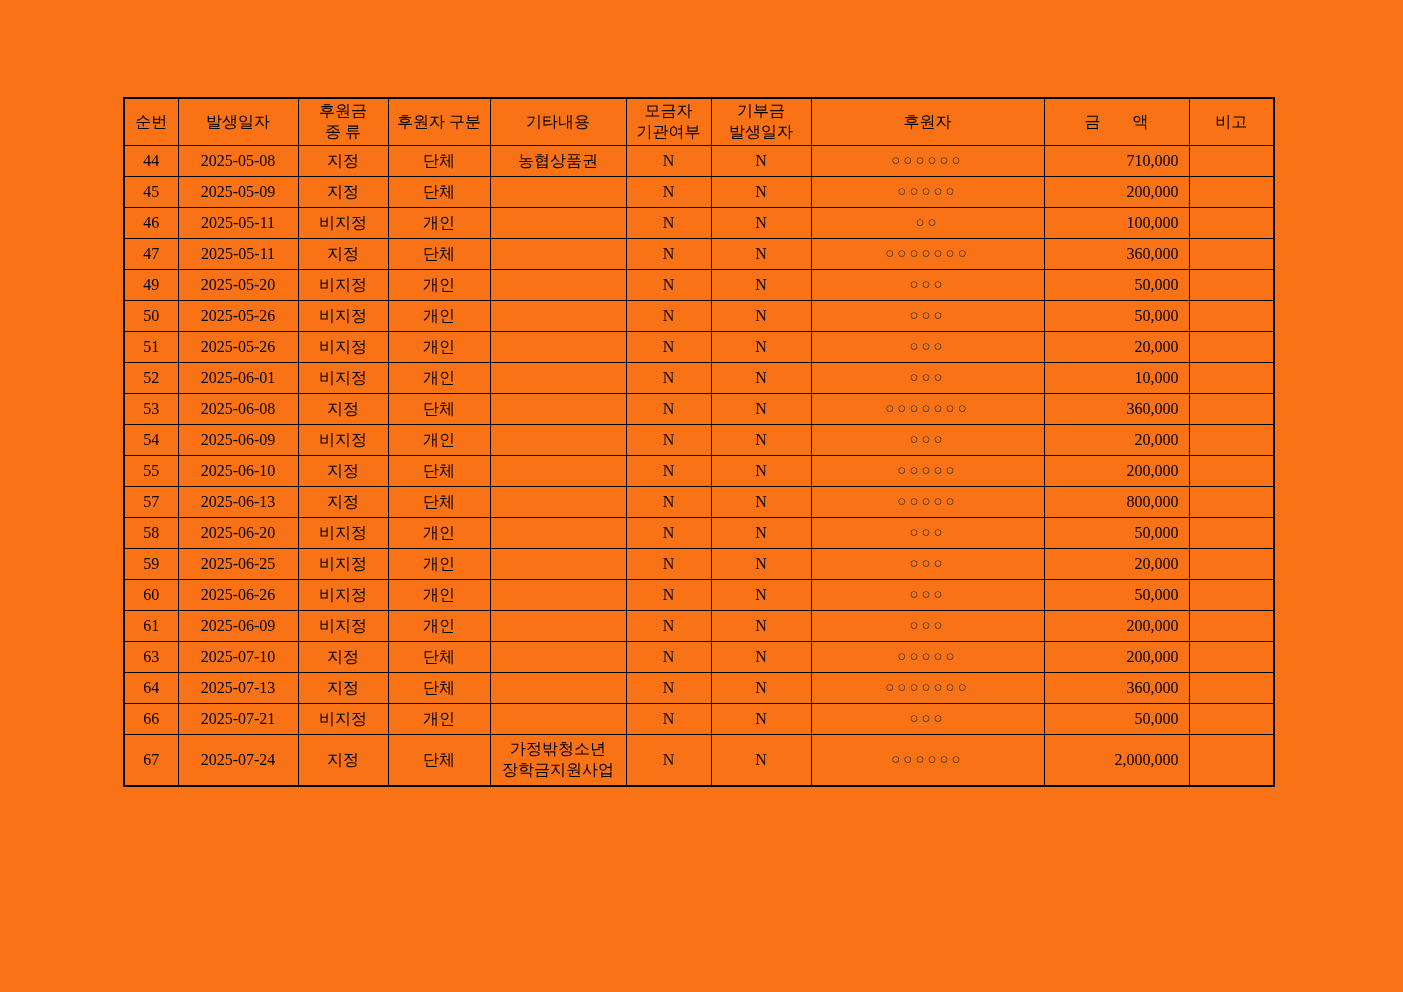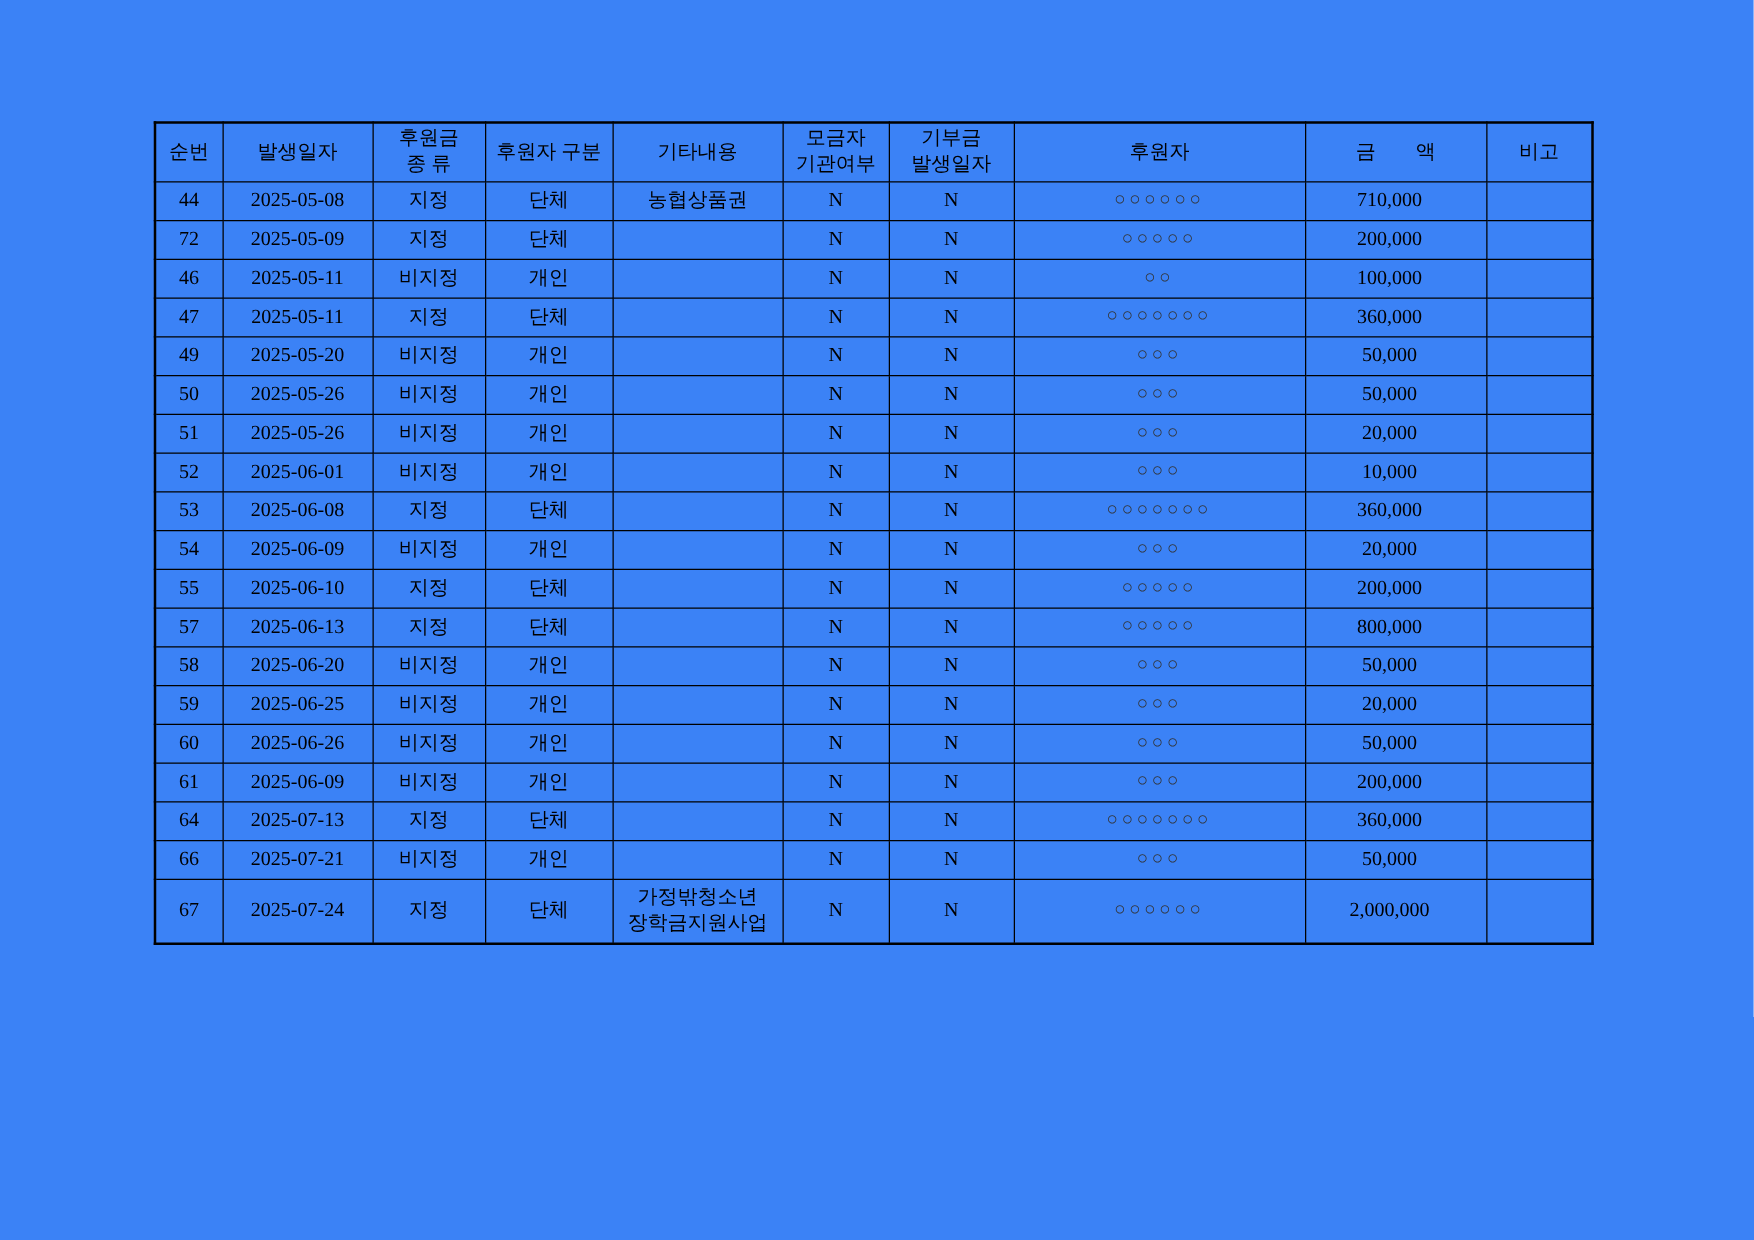--- a/index.html
+++ b/index.html
@@ -10,21 +10,21 @@
   body {
     width: 1403px;
     height: 992px;
     font-family: "Liberation Serif", "DejaVu Serif", serif;
     color: #000000;
   }
   .page {
     position: relative;
     width: 1403px;
     height: 992px;
-    background: #3b82f6;
+    background: #f97316;
     overflow: hidden;
     text-decoration: underline;
   }
   table.donation-table {
     position: absolute;
     left: 123px;
     top: 97px;
     width: 1150px;
     border-collapse: collapse;
     table-layout: fixed;
@@ -45,21 +45,21 @@
   .donation-table th {
     height: 46px;
   }
   .donation-table td {
     height: 30px;
   }
   .donation-table tr.tall td {
     height: 50px;
   }
   .donation-table td.c-amount {
-    text-align: center;
+    text-align: right;
     padding-right: 10px;
   }
   .donation-table td.c-supporter {
     letter-spacing: 3px;
     font-size: 15px;
     color: #333333;
   }
   .donation-table td.c-seq,
   .donation-table td.c-date {
     font-size: 16px;
@@ -108,21 +108,21 @@
       <td class="c-donor">단체</td>
       <td class="c-etc">농협상품권</td>
       <td class="c-coll">N</td>
       <td class="c-org">N</td>
       <td class="c-supporter">○○○○○○</td>
       <td class="c-amount">710,000</td>
       <td class="c-remark"></td>
     </tr>
 
     <tr>
-      <td class="c-seq">72</td>
+      <td class="c-seq">45</td>
       <td class="c-date">2025-05-09</td>
       <td class="c-fund">지정</td>
       <td class="c-donor">단체</td>
       <td class="c-etc"></td>
       <td class="c-coll">N</td>
       <td class="c-org">N</td>
       <td class="c-supporter">○○○○○</td>
       <td class="c-amount">200,000</td>
       <td class="c-remark"></td>
     </tr>
@@ -305,20 +305,32 @@
       <td class="c-donor">개인</td>
       <td class="c-etc"></td>
       <td class="c-coll">N</td>
       <td class="c-org">N</td>
       <td class="c-supporter">○○○</td>
       <td class="c-amount">200,000</td>
       <td class="c-remark"></td>
     </tr>
 
 
+    <tr>
+      <td class="c-seq">63</td>
+      <td class="c-date">2025-07-10</td>
+      <td class="c-fund">지정</td>
+      <td class="c-donor">단체</td>
+      <td class="c-etc"></td>
+      <td class="c-coll">N</td>
+      <td class="c-org">N</td>
+      <td class="c-supporter">○○○○○</td>
+      <td class="c-amount">200,000</td>
+      <td class="c-remark"></td>
+    </tr>
 
     <tr>
       <td class="c-seq">64</td>
       <td class="c-date">2025-07-13</td>
       <td class="c-fund">지정</td>
       <td class="c-donor">단체</td>
       <td class="c-etc"></td>
       <td class="c-coll">N</td>
       <td class="c-org">N</td>
       <td class="c-supporter">○○○○○○○</td>

